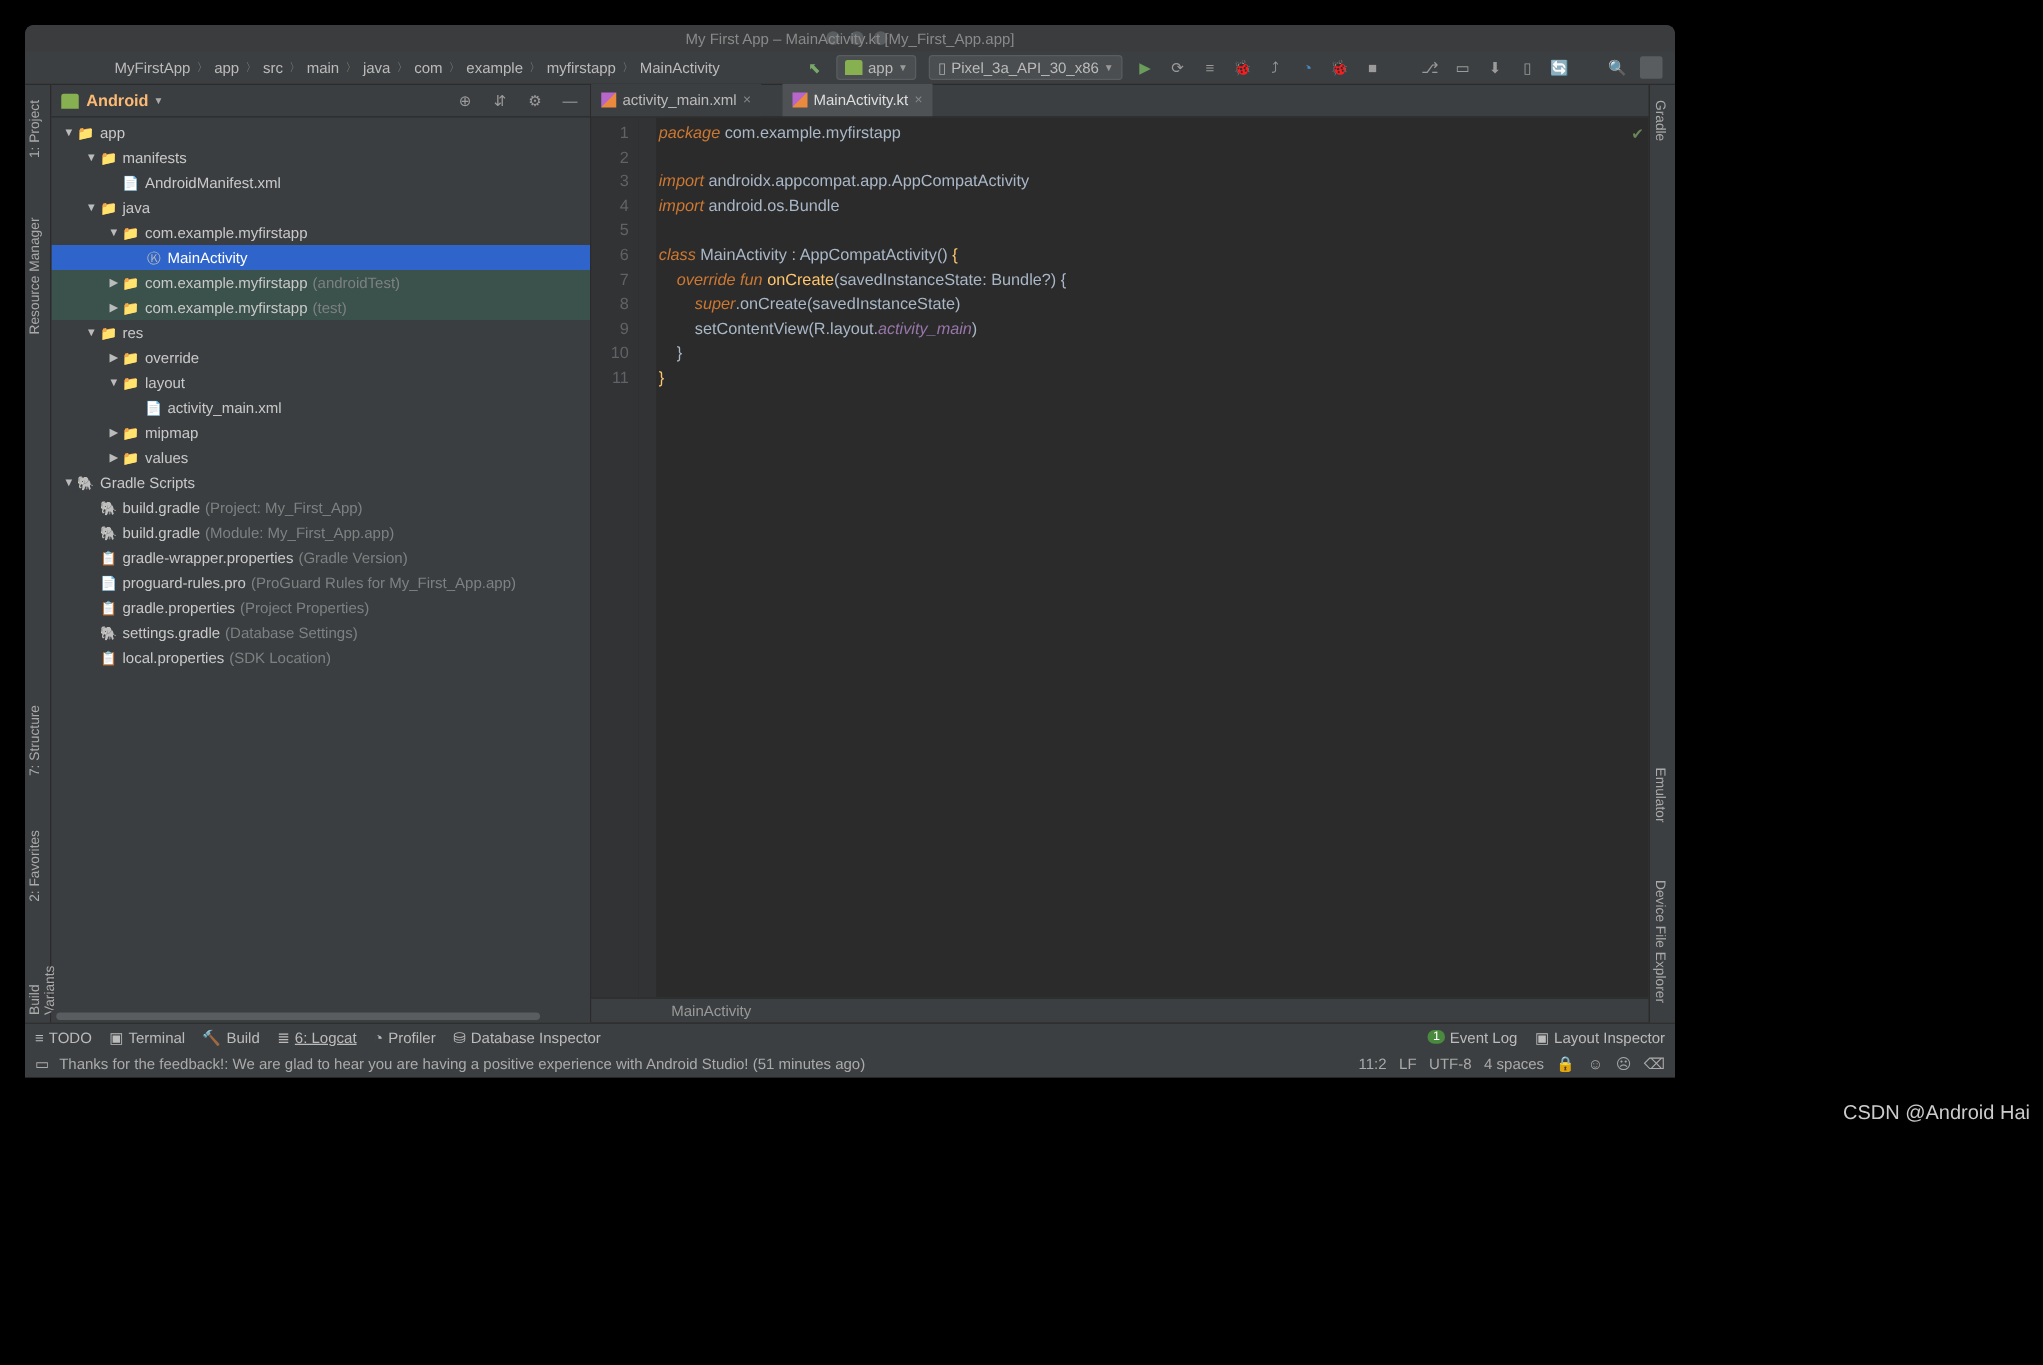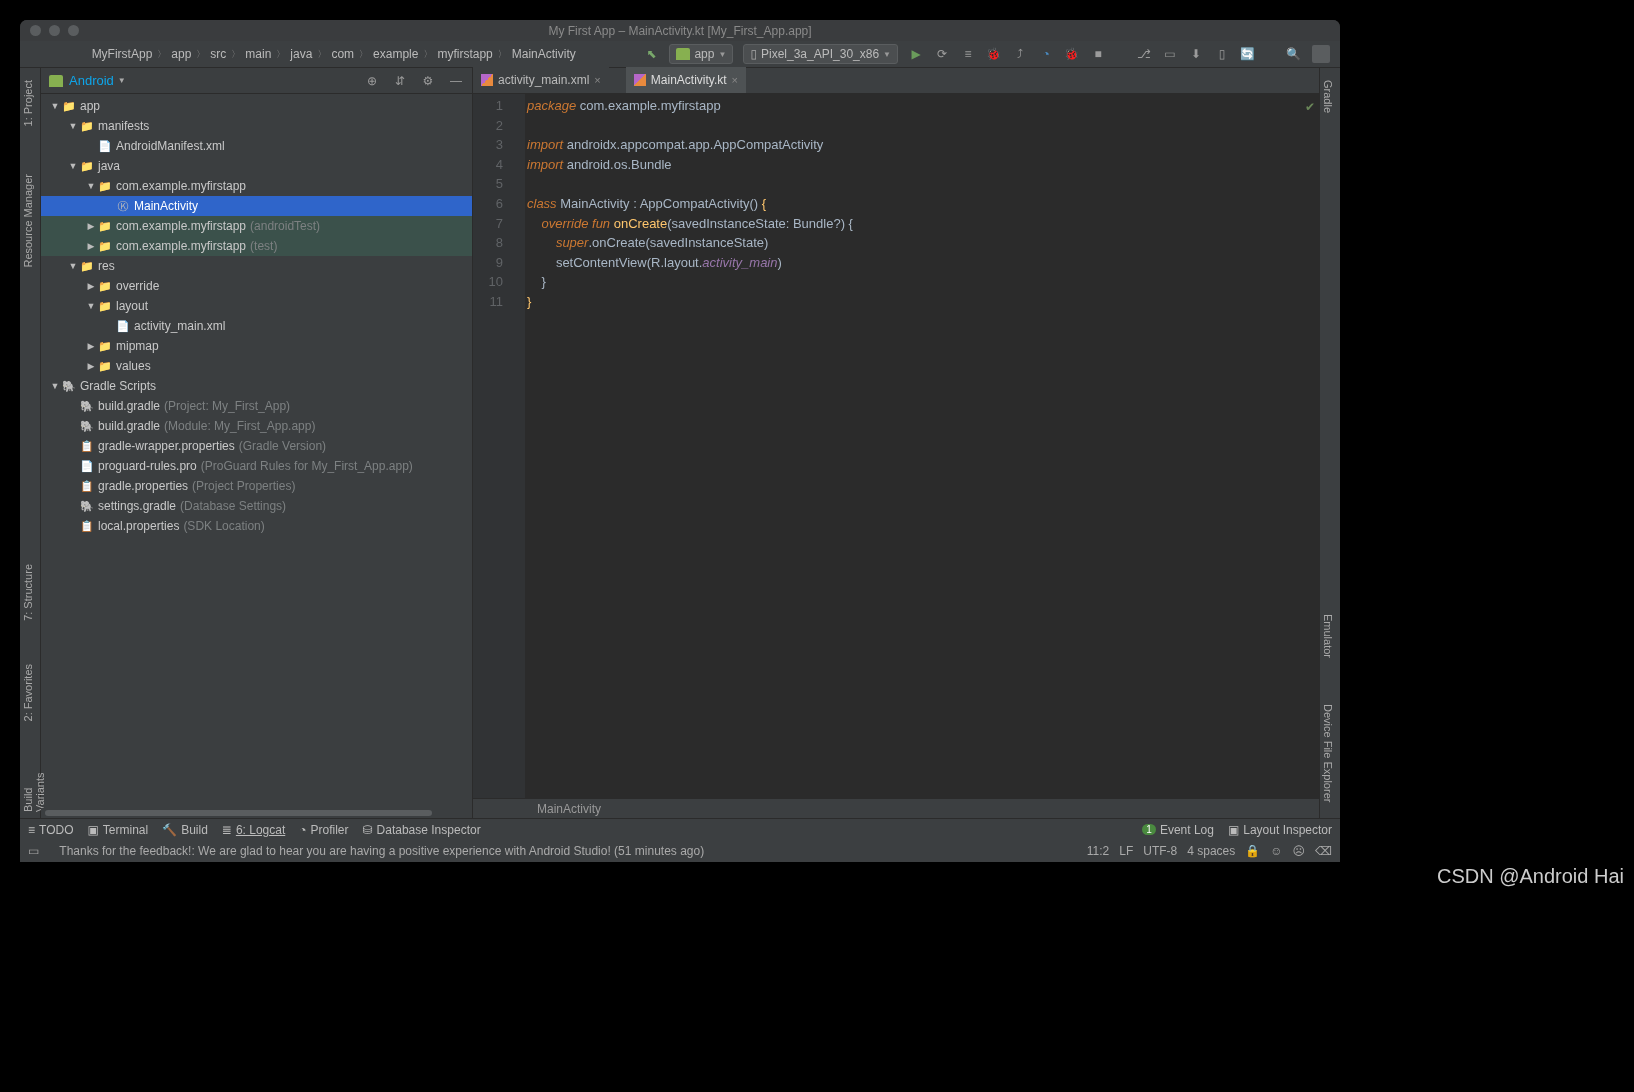--- a/index.html
+++ b/index.html
@@ -1,37 +1,37 @@
 <!DOCTYPE html>
 <html><head>
 <meta charset="utf-8">
 <style>
 * { margin:0; padding:0; box-sizing:border-box; font-family:"Segoe UI",-apple-system,sans-serif; }
 body { background:#000; width:1634px; height:1092px; position:relative; }
 .window { position:absolute; left:20px; top:20px; width:1320px; height:842px; background:#3c3f41; border-radius:7px 7px 0 0; overflow:hidden; color:#bbb; font-size:12px; display:flex; flex-direction:column; }
-.titlebar { height:21px; background:#3a3c3e; display:flex; align-items:center; position:relative; }
+.titlebar { height:21px; background:#3a3c3e; display:flex; align-items:center; position:relative;justify-content:center; }
 .traffic { display:flex; gap:8px; padding-left:10px; }
 .dot { width:11px; height:11px; border-radius:50%; background:#5a5d5f; }
 .title { position:absolute; left:0; right:0; text-align:center; color:#8a8a8a; font-size:12px; }
 .toolbar { height:27px; background:#3c3f41; display:flex; align-items:center; border-bottom:1px solid #2b2b2b; padding:0 4px; }
 .breadcrumb { display:flex; align-items:center; gap:2px; flex:1;justify-content:center; }
 .crumb { color:#bbb; font-size:12px; padding:2px 3px; cursor:pointer; }
 .crsep { color:#888; font-size:9px; }
 .tb-icons { display:flex; align-items:center; gap:10px; padding-right:6px; }
 .tb-ic { width:16px; height:16px; cursor:pointer; color:#9b9b9b; display:flex; align-items:center; justify-content:center; }
 .sel { background:#4b4e50; border:1px solid #5a5d5f; padding:2px 6px; border-radius:3px; display:flex; align-items:center; gap:4px; font-size:12px; cursor:pointer; }
 .sel .car { font-size:8px; color:#999; }
 .main { flex:1; display:flex; min-height:0; }
 .gutter-l { width:21px; background:#3c3f41; border-right:1px solid #2b2b2b; position:relative; }
 .gutter-r { width:21px; background:#3c3f41; border-left:1px solid #2b2b2b; position:relative; }
 .vtab { writing-mode:vertical-rl; font-size:11px; color:#aaa; padding:6px 0; cursor:pointer; position:absolute; transform:rotate(180deg); left:2px; }
 .vtab-r { writing-mode:vertical-rl; font-size:11px; color:#aaa; padding:6px 0; cursor:pointer; position:absolute; left:2px; }
 .panel { width:432px; background:#3b3e40; border-right:1px solid #2b2b2b; display:flex; flex-direction:column; }
 .panel-hdr { height:26px; display:flex; align-items:center; padding:0 8px; border-bottom:1px solid #2b2b2b; }
-.panel-hdr .lbl { color:#0ea5e9; font-weight:400; font-size:13px; }
+.panel-hdr .lbl { color:#fdba74; font-weight:700; font-size:13px; }
 .panel-hdr .car { font-size:8px; color:#aaa; margin-left:4px; }
 .panel-hdr-icons { margin-left:auto; display:flex; gap:12px; }
 .tree { flex:1; overflow:auto; padding-top:2px; }
 .node { display:flex; align-items:center; height:20px; white-space:nowrap; cursor:pointer; }
 .arrow { width:12px; font-size:9px; color:#bbb; text-align:center; }
 .ic { width:16px; height:14px; display:inline-flex; align-items:center; justify-content:center; margin-right:3px; font-size:11px; }
 .folder { color:#6f95ad; }
 .gradle { color:#7d8182; }
 .prop { color:#997d4a; }
 .node .name { color:#c9c9c9; }
@@ -54,21 +54,21 @@
 .scroll-ind { position:absolute; right:4px; top:4px; color:#6a8759; font-size:12px; }
 .crumb-ed { height:20px; background:#3c3f41; border-top:1px solid #2b2b2b; padding-left:64px; color:#999; font-size:12px; display:flex; align-items:center; }
 .toolwin-bar { height:22px; background:#3c3f41; border-top:1px solid #2b2b2b; display:flex; align-items:center; padding:0 8px; gap:14px; font-size:12px; }
 .tw-item { display:flex; align-items:center; gap:4px; color:#bbb; cursor:pointer; }
 .tw-right { margin-left:auto; display:flex; gap:14px; }
 .badge { background:#4a8a3f; color:#fff; border-radius:8px; font-size:10px; padding:0 4px; }
 .status { height:22px; background:#3c3f41; display:flex; align-items:center; padding:0 8px; font-size:12px; color:#aaa; }
 .status .right { margin-left:auto; display:flex; gap:10px; align-items:center; }
 .hscroll { height:10px; background:#3b3e40; position:relative; }
 .hscroll::before { content:''; position:absolute; left:4px; right:40px; top:2px; height:6px; background:#5a5d5f; border-radius:3px; }
-.watermark { position:absolute; right:10px; bottom:204px; color:#ccc; font-size:20px; }
+.watermark { position:absolute; right:10px; bottom:192px; color:#ccc; font-size:16px; }
 .andr-ic { width:14px; height:12px; background:#87b050; border-radius:2px 2px 0 0; position:relative; display:inline-block; }
 .kot-ic { width:12px; height:12px; background:linear-gradient(135deg,#b667c9 50%,#e98a3e 50%); display:inline-block; }
 </style>
 </head>
 <body>
 
 <div class="window">
   <div class="titlebar">
     <div class="traffic">
       <span class="dot"></span>
@@ -337,21 +337,21 @@
       <span class="tw-item">
           <span class="badge">1</span> 
           <span>Event Log</span>
         </span>
       <span class="tw-item">▣ <span>Layout Inspector</span></span>
     </div>
   </div>
 
   <div class="status">
     <span>▭</span>
-    <span style="margin-left:20px">Thanks for the feedback!: We are glad to hear you are having a positive experience with Android Studio! (51 minutes ago)</span>
+    <span style="margin-left:8px">Thanks for the feedback!: We are glad to hear you are having a positive experience with Android Studio! (51 minutes ago)</span>
     <div class="right">
       <span>11:2</span>
       <span>LF</span>
       <span>UTF-8</span>
       <span>4 spaces</span>
       <span>🔒</span>
       <span>☺</span>
       <span>☹</span>
       <span>⌫</span>
     </div>

